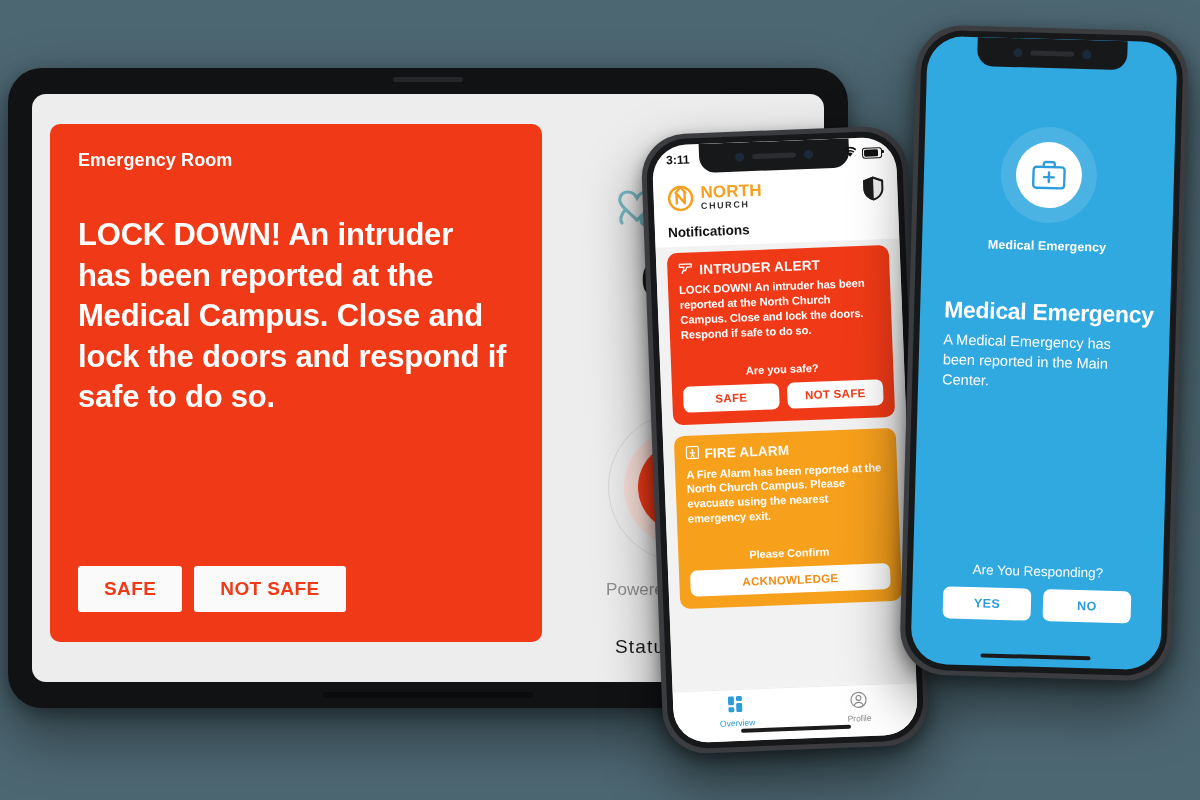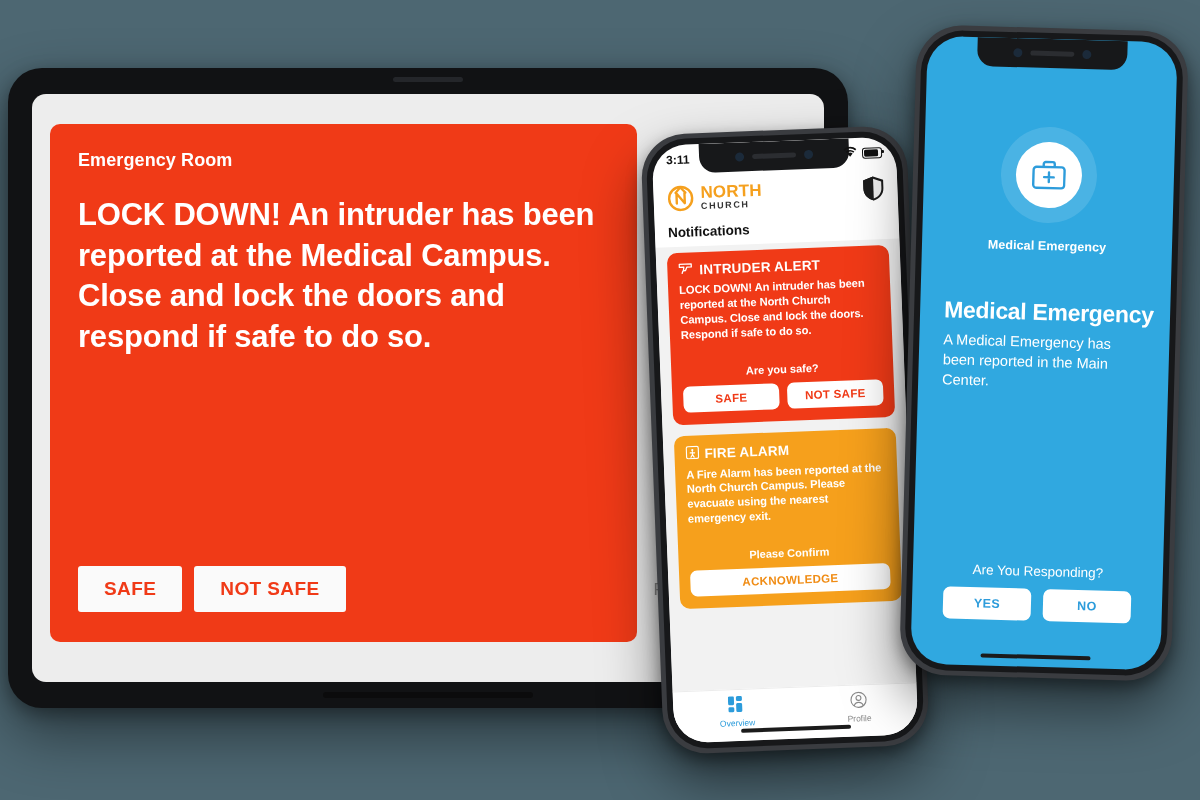--- a/index.html
+++ b/index.html
@@ -25,28 +25,28 @@
     position:absolute;left:24px;top:26px;right:24px;bottom:26px;
     background:#ededed;border-radius:14px;overflow:hidden;display:flex;
   }
   .home-bar{
     position:absolute;left:50%;bottom:10px;transform:translateX(-50%);
     width:210px;height:6px;border-radius:4px;background:#0b0b0c;
   }
 
   
   .t-alert{
-    width:587px;margin:30px 0 40px 18px;background:#F03A17;border-radius:10px;
+    width:492px;margin:30px 0 40px 18px;background:#F03A17;border-radius:10px;
     padding:26px 28px 30px 28px;box-sizing:border-box;color:#fff;
     display:flex;flex-direction:column;
   }
   .t-alert-room{font-size:18px;font-weight:700;letter-spacing:.1px;}
   .t-alert-type{font-size:36px;font-weight:700;margin-top:32px;line-height:1;}
   .t-alert-msg{
-    font-size:31px;font-weight:700;line-height:1.31;margin-top:24px;
+    font-size:31px;font-weight:700;line-height:1.31;margin-top:44px;
     letter-spacing:-.2px;
   }
   .t-btn-row{margin-top:auto;display:flex;gap:12px;padding-top:24px;}
   .t-btn{
     background:#fafafa;color:#F03A17;border:0;border-radius:3px;
     font-size:19px;font-weight:700;letter-spacing:.4px;
     padding:12px 26px;font-family:inherit;cursor:pointer;
   }
 
   

